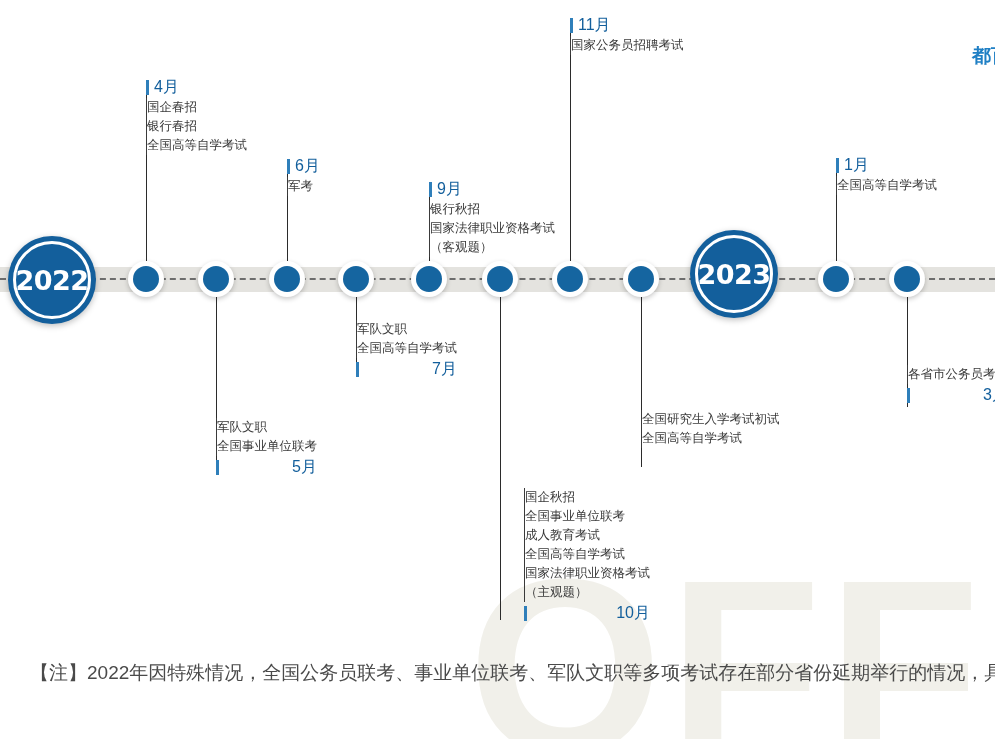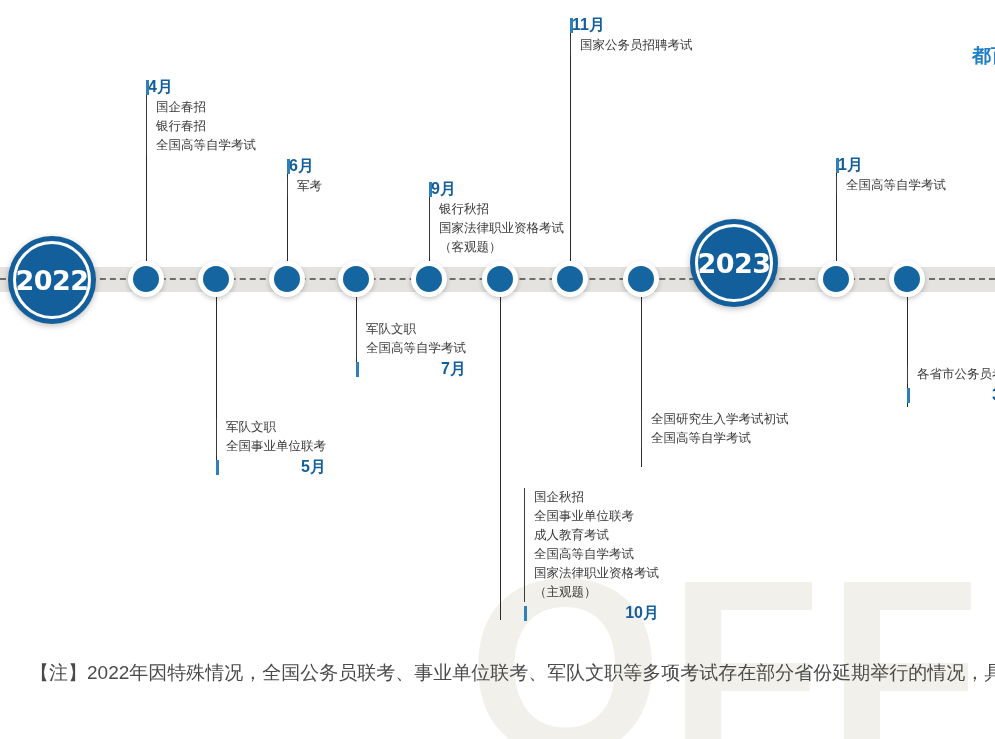--- a/index.html
+++ b/index.html
@@ -102,36 +102,35 @@
     position:absolute;
     width:1px;
     background:#2b2b2b;
     z-index:3;
   }
 
   
   .block{position:absolute;z-index:5;}
   .month{
     font-size:16px;
-    font-weight:bold;
+    font-weight:normal;
     color:#135f9c;
     line-height:20px;
     white-space:nowrap;
-    padding-left:2px;
+    padding-left:8px;
     position:relative;
   }
   .month::before{
     content:"";
     position:absolute;
     left:0;top:3px;
     width:3px;height:15px;
     background:#2f7fba;
   }
   .items{
-    padding-left:9px;
     border-left:1px solid #3a3a3a;
   }
   .item{
     font-size:12.5px;
     color:#3a3a3a;
     line-height:19px;
     white-space:nowrap;
   }
   
   .block.up .items{margin-top:1px;}
@@ -156,21 +155,21 @@
   <div class="watermark">OFFC</div>
 
   <div class="rail"></div>
   <div class="rail-dash"></div>
 
   <div class="brand-clip">都百</div>
 
   <div class="year" style="left:8px;top:236px;">
     <span class="year-label">2022</span>
   </div>
-  <div class="year" style="left:690px;top:219px;">
+  <div class="year" style="left:690px;top:230px;">
     <span class="year-label">2023</span>
   </div>
 
   <div class="node" style="left:128px;top:261px;"></div>
   <div class="node" style="left:198px;top:261px;"></div>
   <div class="node" style="left:269px;top:261px;"></div>
   <div class="node" style="left:338px;top:261px;"></div>
   <div class="node" style="left:411px;top:261px;"></div>
   <div class="node" style="left:482px;top:261px;"></div>
   <div class="node" style="left:552px;top:261px;"></div>

